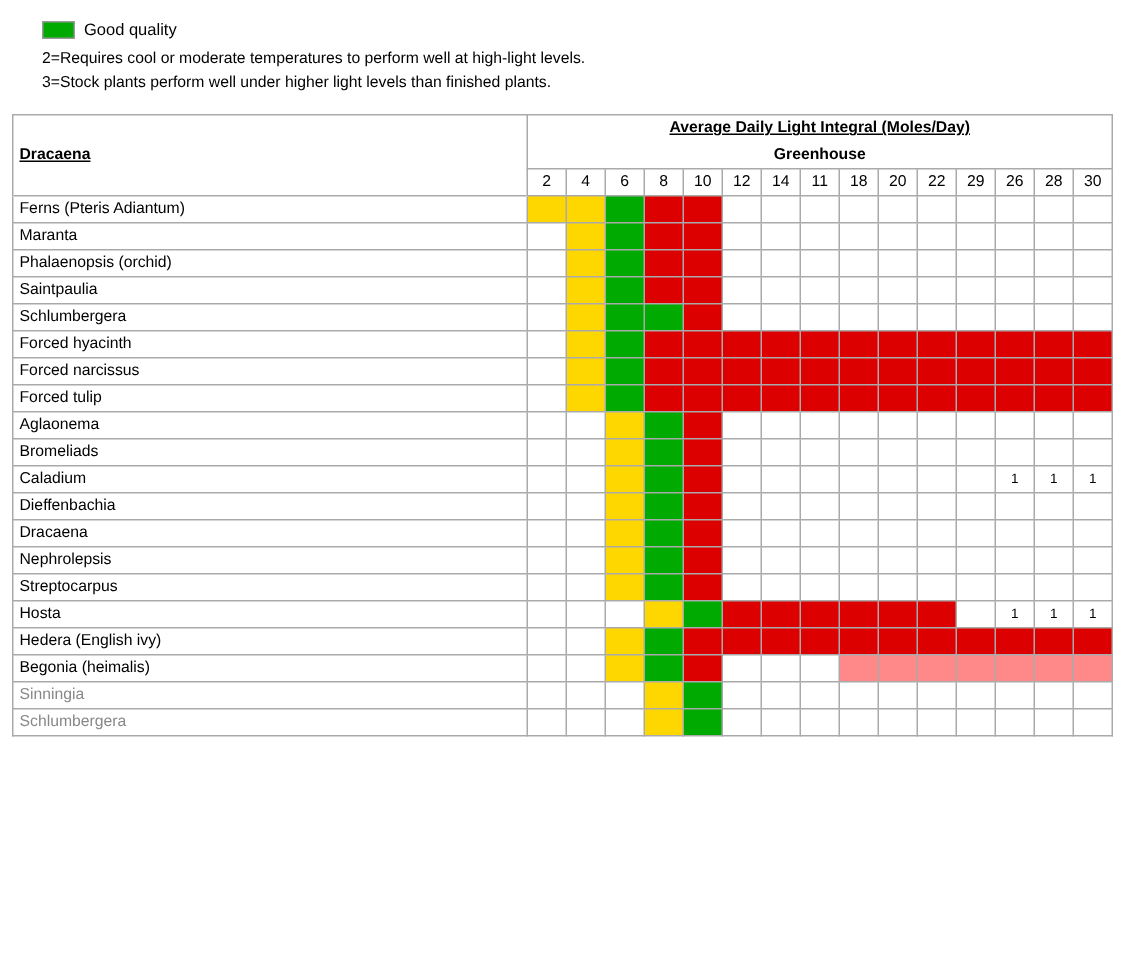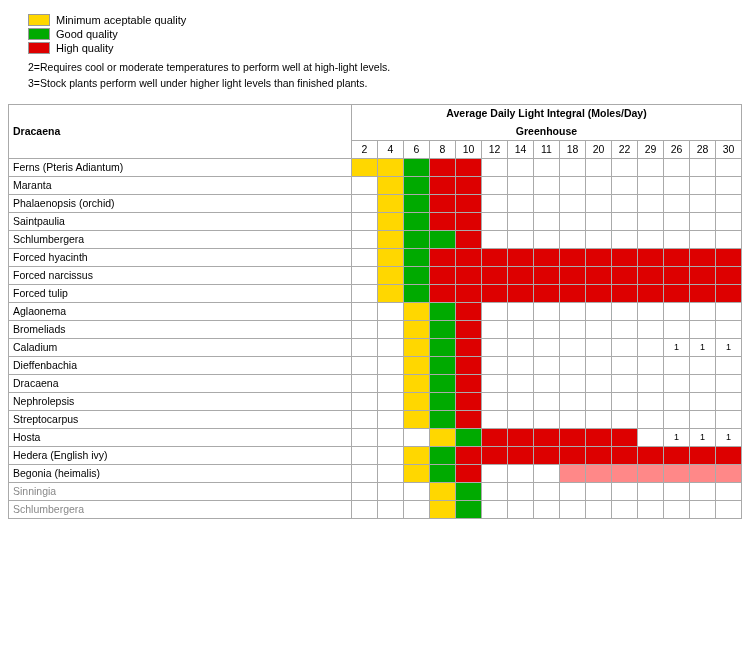--- a/index.html
+++ b/index.html
@@ -75,20 +75,21 @@
     .cell-green { background-color: #00AA00; }
     .cell-red { background-color: #DD0000; }
     .cell-white { background-color: #fff; }
     .cell-light-red { background-color: #FF8888; }
     .species-gray { color: #888; }
     .col-num {
       width: 26px;
     }
     .top-header-row th {
       border-bottom: none;
+      text-decoration: underline;
     }
     .second-header-row th {
       border-top: none;
     }
     .wrapper {
       position: relative;
     }
     .top-row {
       display: flex;
       align-items: flex-start;
@@ -99,30 +100,22 @@
 </head>
 <body>
 
 <div class="wrapper">
   <div class="top-row">
     <span class="page-num"></span>
     <div class="header-section">
       <div class="table-title"></div>
       <div class="legend" id="legend-container">
           <div class="legend-item">
-            <div class="legend-box" style="background:#FFD700;"></div>
-            <span>Minimum aceptable quality</span>
-          </div>
-          <div class="legend-item">
             <div class="legend-box" style="background:#00AA00;"></div>
             <span>Good quality</span>
-          </div>
-          <div class="legend-item">
-            <div class="legend-box" style="background:#DD0000;"></div>
-            <span>High quality</span>
           </div>
         </div>
       <div class="notes" id="notes-container">
           <div>2=Requires cool or moderate temperatures to perform well at high-light levels.</div>
           <div>3=Stock plants perform well under higher light levels than finished plants.</div>
         </div>
     </div>
   </div>
 
   <table class="main-table" id="main-table">

